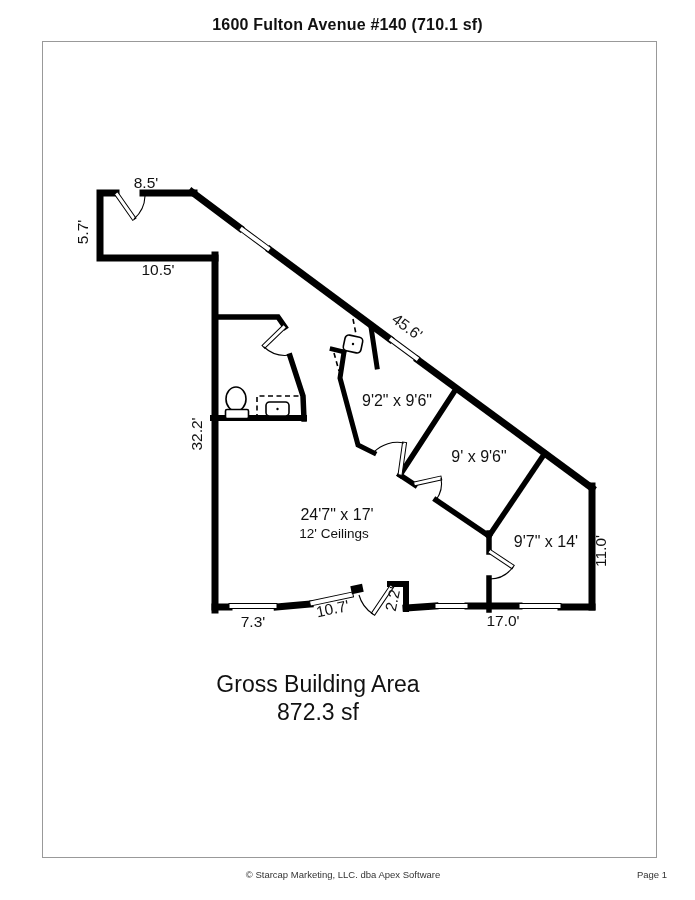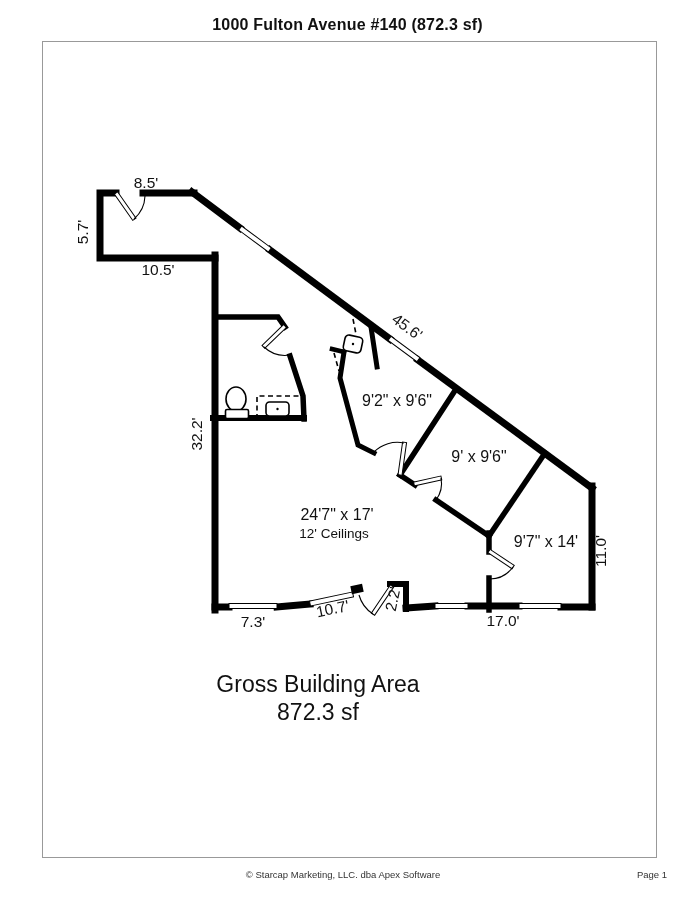--- a/index.html
+++ b/index.html
@@ -21,21 +21,21 @@
   .room{font-size:16px;}
   .small{font-size:13.5px;}
   .big{font-size:23px;}
   .border-rect{fill:none;stroke:#999;stroke-width:1px;}
 </style>
 </head>
 <body>
 
 <div class="page">
 
-  <div class="title">1000 Fulton Avenue #140 (872.3 sf)</div>
+  <div class="title">1600 Fulton Avenue #140 (710.1 sf)</div>
 
   <svg width="695" height="900" viewBox="0 0 695 900">
 
     <rect class="border-rect" x="42.5" y="41.5" width="614" height="816"></rect>
 
     <g>
 
       <path class="wall w7" d="M 116,193 L 100,193 L 100,258 L 215,258"></path>
 
       <path class="wall w7" d="M 143,193 L 194,193"></path>

